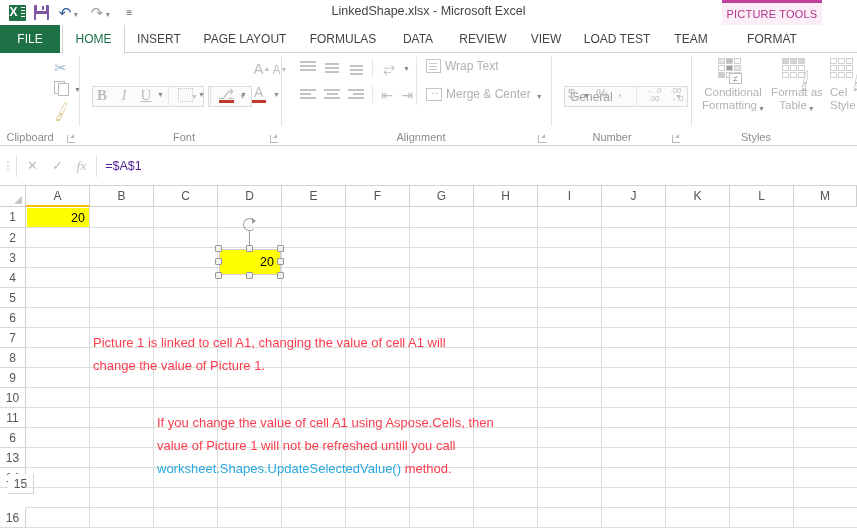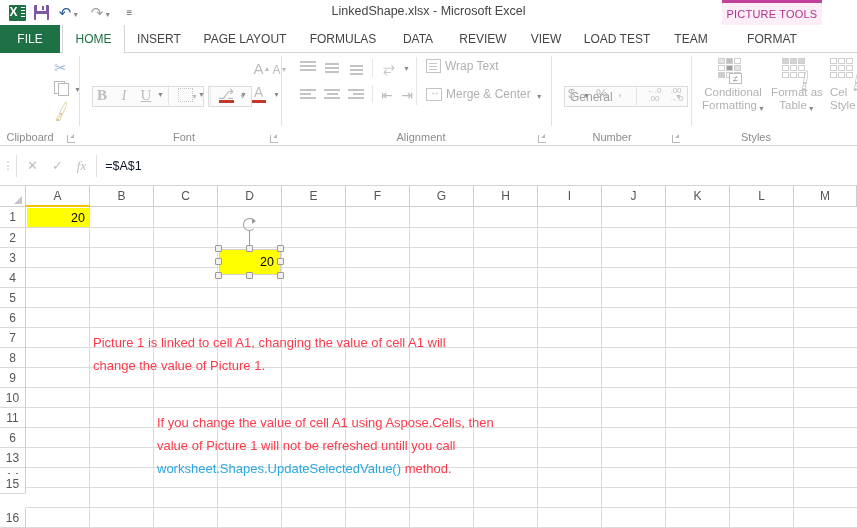--- a/index.html
+++ b/index.html
@@ -178,21 +178,21 @@
   .namebox .nb-text { flex: 1; }
   .namebox .nb-car { font-size: 7px; color: #777; }
   .fb-grip { width: 16px; text-align: center; color: #b5b5b5; font-size: 11px; letter-spacing: 0; }
   .fb-btns { display: flex; align-items: center; gap: 14px; padding: 0 10px;
              border-left: 1px solid #e0e0e0; height: 22px; }
   .fb-btns span { color: #bdbdbd; font-size: 13px; }
   .fb-fx { font-family: "Liberation Serif", serif; font-style: italic; font-size: 13px; color: #666; }
   .fb-input {
     flex: 1; height: 22px; border-left: 1px solid #e0e0e0;
     display: flex; align-items: center; padding-left: 8px;
-    font-size: 12.5px; color: #0f172a;
+    font-size: 12.5px; color: #4c1d95;
   }
 
   
   .gridwrap { position: absolute; left: 0; top: 186px; width: 857px; height: 342px; background: #fff; overflow: hidden; }
   .corner {
     position: absolute; left: 0; top: 0; width: 26px; height: 21px;
     background: #fff; border-right: 1px solid #cfcfcf; border-bottom: 1px solid #cfcfcf;
   }
   .corner::after {
     content: ""; position: absolute; right: 3px; bottom: 2px;
@@ -517,21 +517,21 @@
     <div class="rowhead" style="top:102px; height:20px;">5</div>
     <div class="rowhead" style="top:122px; height:20px;">6</div>
     <div class="rowhead" style="top:142px; height:20px;">7</div>
     <div class="rowhead" style="top:162px; height:20px;">8</div>
     <div class="rowhead" style="top:182px; height:20px;">9</div>
     <div class="rowhead" style="top:202px; height:20px;">10</div>
     <div class="rowhead" style="top:222px; height:20px;">11</div>
     <div class="rowhead" style="top:242px; height:20px;">6</div>
     <div class="rowhead" style="top:262px; height:20px;">13</div>
     <div class="rowhead" style="top:282px; height:20px;">14</div>
-    <div class="rowhead" style="top:288px; height:20px;">15</div>
+    <div class="rowhead" style="top:288px; height:20px;margin-left:8px;">15</div>
     <div class="rowhead" style="top:322px; height:20px;">16</div>
 
     <div class="vline" style="left:89px;  top:21px; height:321px;"></div>
     <div class="vline" style="left:153px; top:21px; height:321px;"></div>
     <div class="vline" style="left:217px; top:21px; height:321px;"></div>
     <div class="vline" style="left:281px; top:21px; height:321px;"></div>
     <div class="vline" style="left:345px; top:21px; height:321px;"></div>
     <div class="vline" style="left:409px; top:21px; height:321px;"></div>
     <div class="vline" style="left:473px; top:21px; height:321px;"></div>
     <div class="vline" style="left:537px; top:21px; height:321px;"></div>

